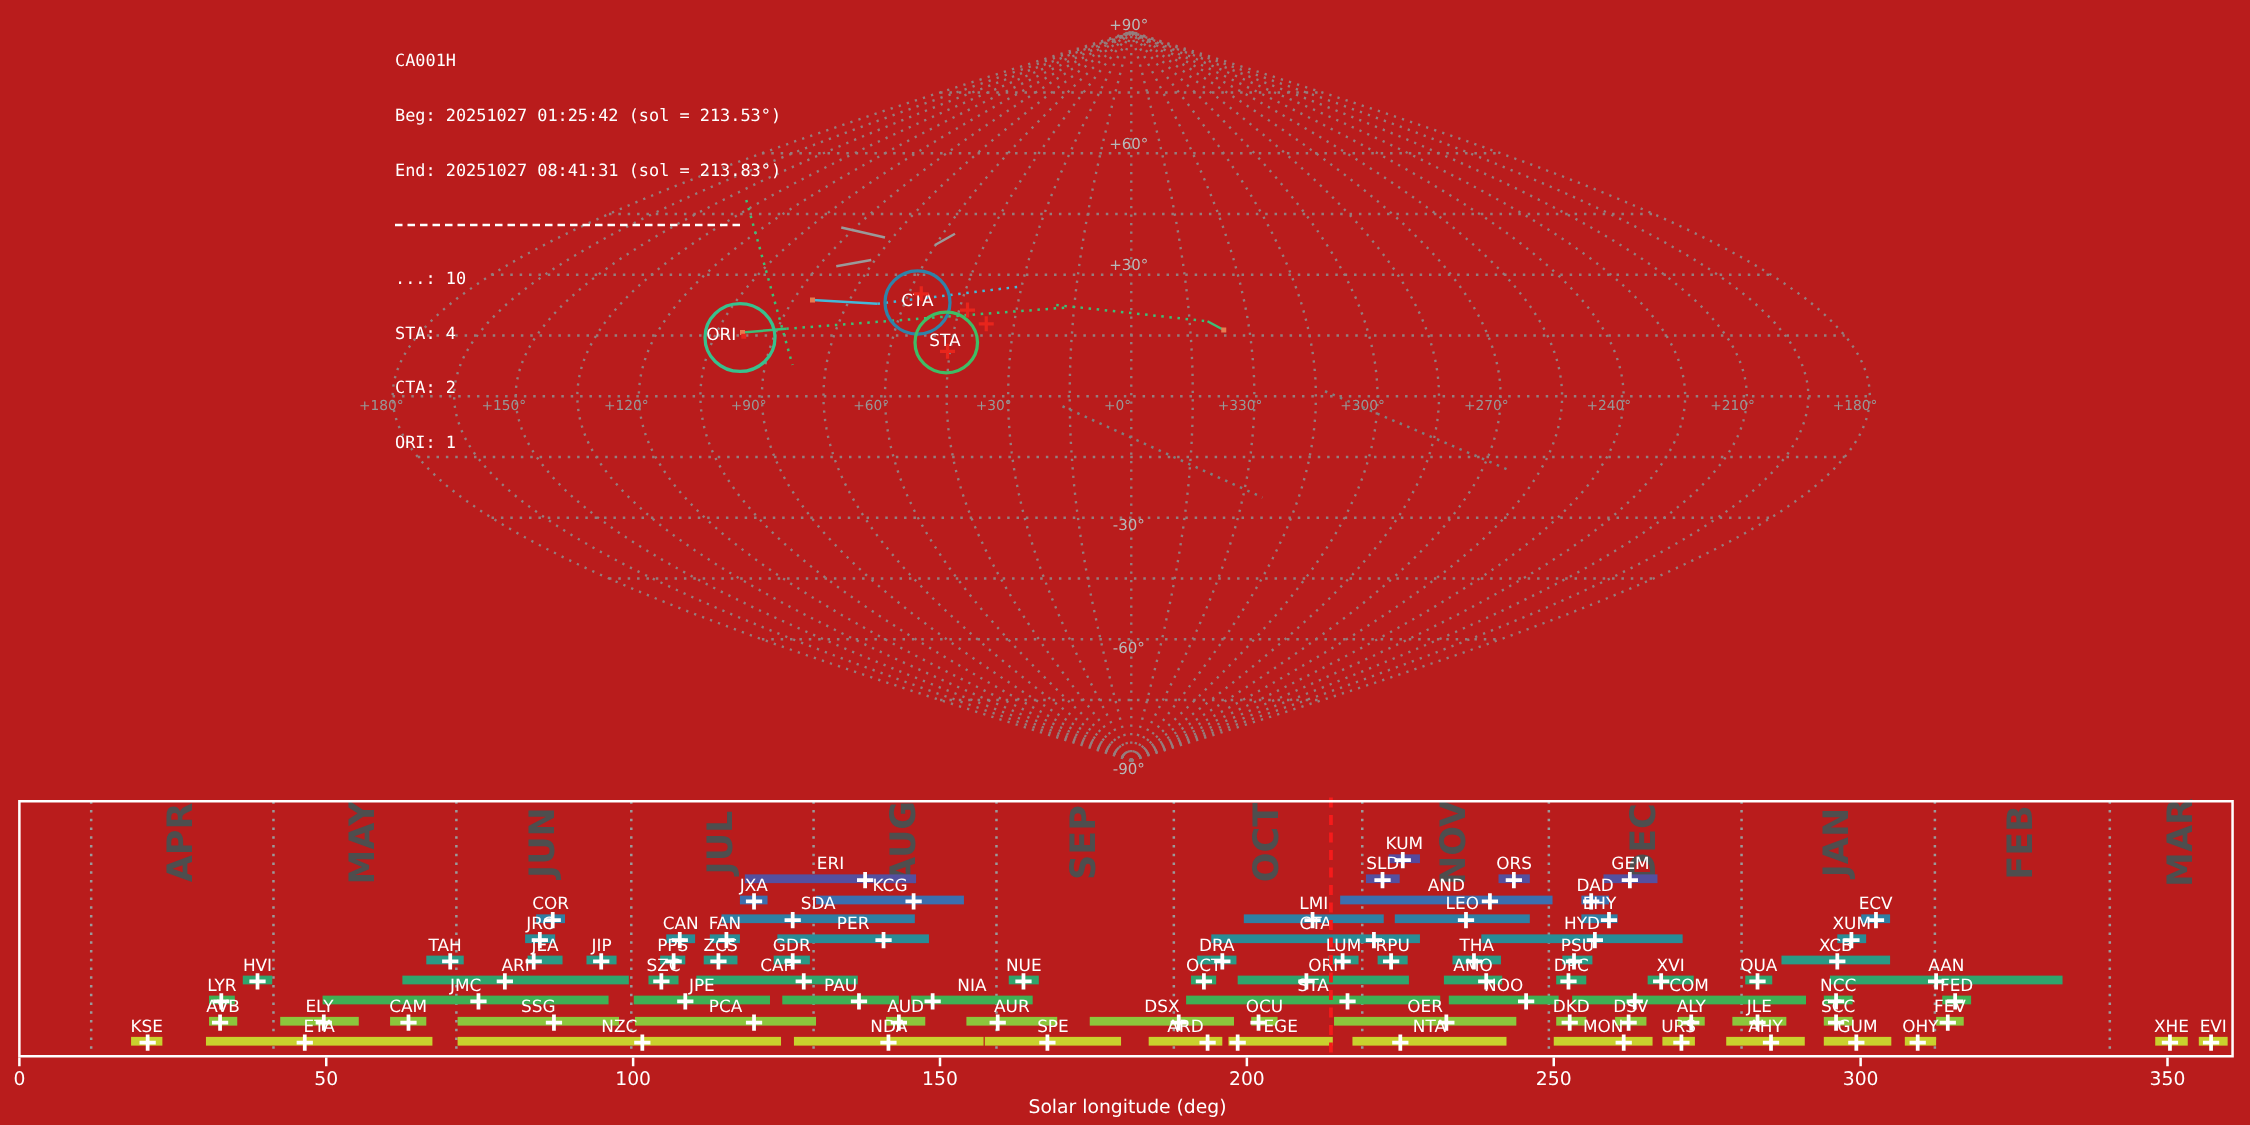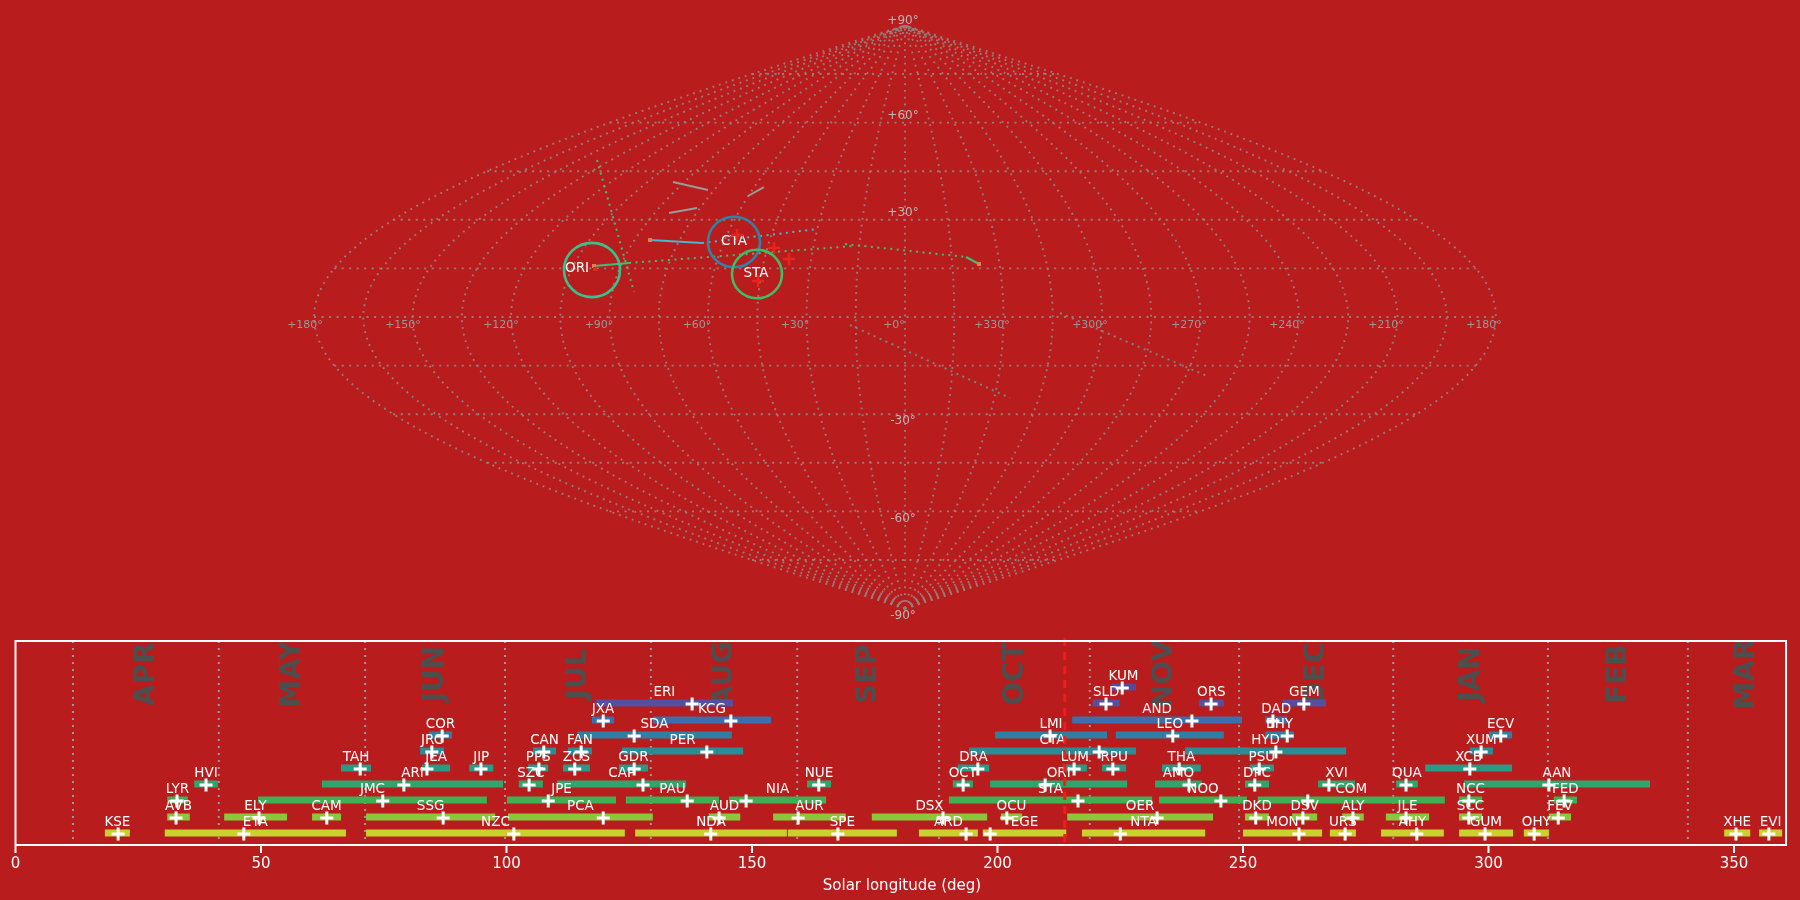--- a/index.html
+++ b/index.html
@@ -600,13 +600,23 @@
         <text x="997.5" y="868" fill="#fff" text-anchor="middle" font-size="15" font-family="&quot;DejaVu Sans Mono&quot;,monospace">200</text>
         <line x1="1243" y1="846" x2="1243" y2="853" stroke="#fff" stroke-width="2"></line>
         <text x="1243" y="868" fill="#fff" text-anchor="middle" font-size="15" font-family="&quot;DejaVu Sans Mono&quot;,monospace">250</text>
         <line x1="1488.5" y1="846" x2="1488.5" y2="853" stroke="#fff" stroke-width="2"></line>
         <text x="1488.5" y="868" fill="#fff" text-anchor="middle" font-size="15" font-family="&quot;DejaVu Sans Mono&quot;,monospace">300</text>
         <line x1="1734" y1="846" x2="1734" y2="853" stroke="#fff" stroke-width="2"></line>
         <text x="1734" y="868" fill="#fff" text-anchor="middle" font-size="15" font-family="&quot;DejaVu Sans Mono&quot;,monospace">350</text>
         <text x="902" y="890" fill="#fff" text-anchor="middle" font-size="15" font-family="&quot;DejaVu Sans Mono&quot;,monospace">Solar longitude (deg)</text>
       </g>
     </svg>
+  <div id="info">
+    <div>CA001H</div>
+    <div>Beg: 20251027 01:25:42 (sol = 213.53°)</div>
+    <div>End: 20251027 08:41:31 (sol = 213.83°)</div>
+    <div class="sep"></div>
+    <div>...: 10</div>
+    <div>STA: 4</div>
+    <div>CTA: 2</div>
+    <div>ORI: 1</div>
+  </div>
 </div>
 
 </body></html>

